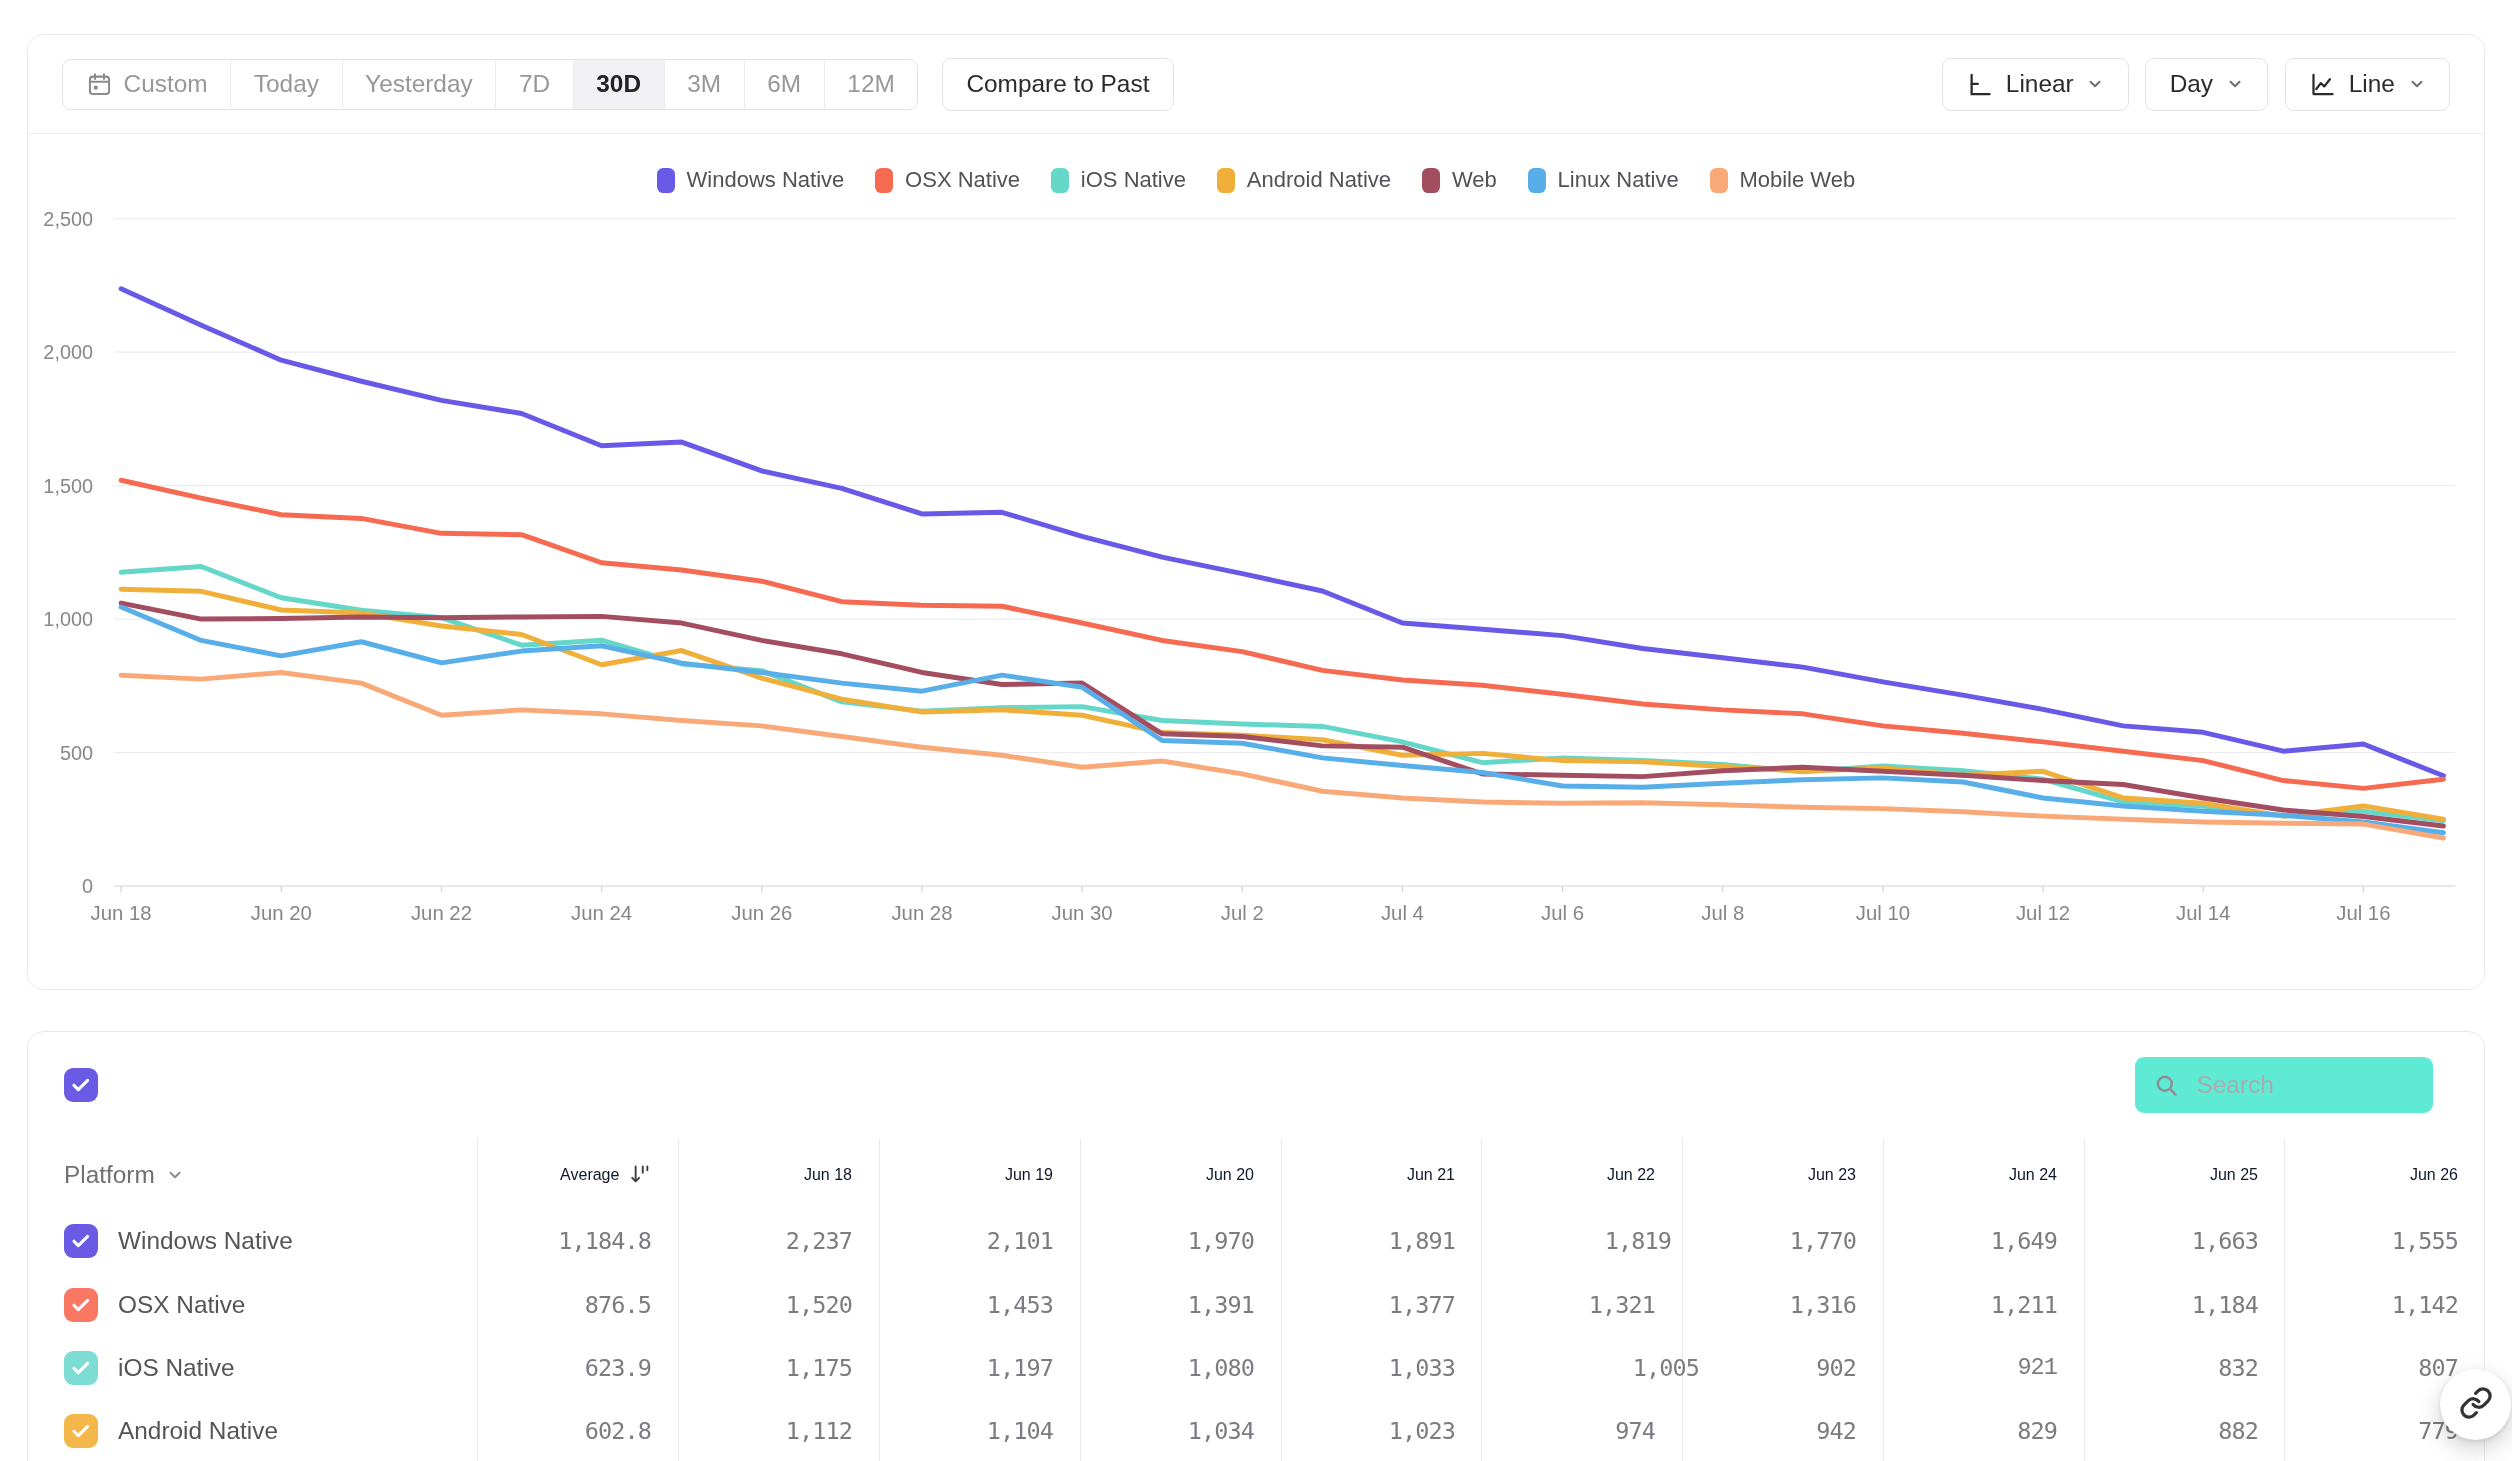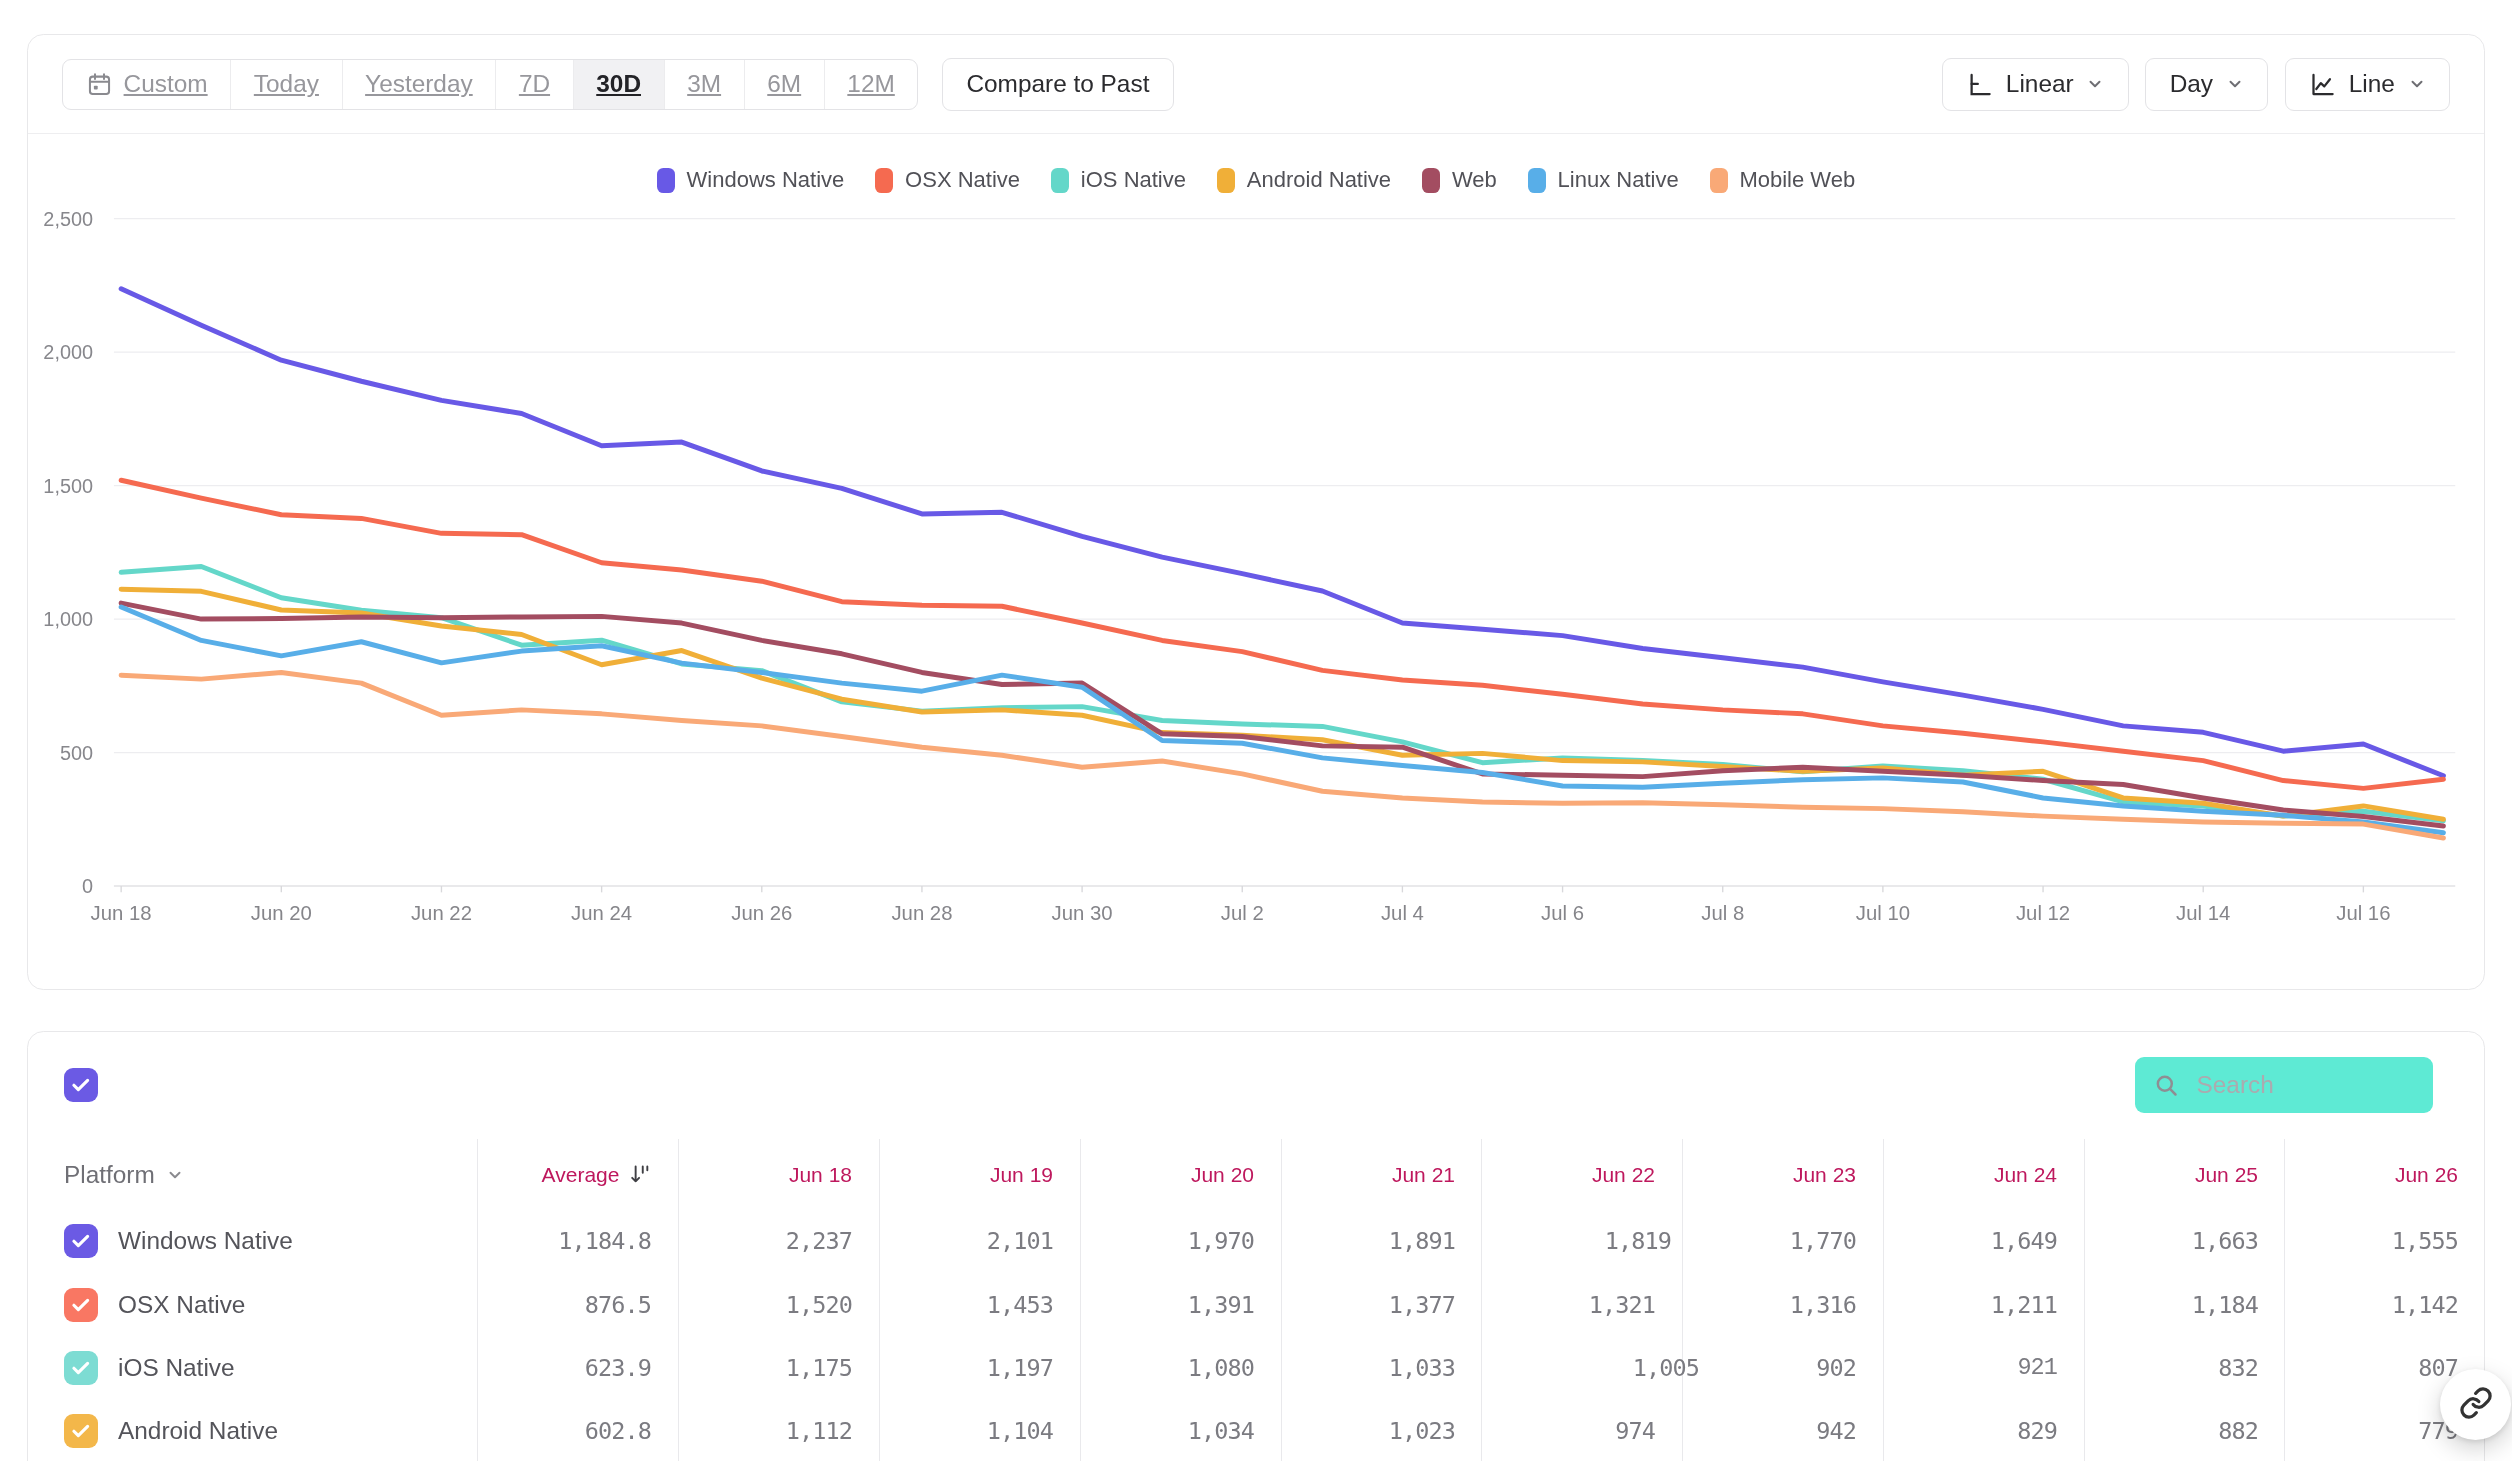--- a/index.html
+++ b/index.html
@@ -8,21 +8,21 @@
   #chartCard{left:27px;top:34px;width:2458px;height:956px;}
   #tableCard{left:27px;top:1031px;width:2458px;height:579px;overflow:hidden;}
 
   
   .toolbar{position:absolute;left:0;right:0;top:0;height:99px;border-bottom:0.9px solid #eeeef0;
            display:flex;align-items:center;justify-content:space-between;padding:0 34px;box-sizing:border-box;}
   .tleft{display:flex;align-items:center;gap:23.5px;}
   .tright{display:flex;align-items:center;gap:16.3px;}
   .segmented{display:flex;border:0.9px solid #e3e3e6;border-radius:9px;overflow:hidden;height:49px;background:#fff;}
   .seg{display:flex;align-items:center;gap:11px;padding:0 22.6px;font-size:24.4px;color:#97979c;
-       border-left:0.9px solid #ececee;cursor:pointer;user-select:none;white-space:nowrap;text-decoration:underline;}
+       border-left:0.9px solid #ececee;cursor:pointer;user-select:none;white-space:nowrap;}
   .seg:first-child{border-left:none;}
   .seg.active{background:#f1f1f3;color:#232327;font-weight:700;}
   .seg .icn{display:flex;color:#8a8a8f;}
   .btn{display:flex;align-items:center;gap:12.7px;height:51px;padding:0 23.5px;border:0.9px solid #e3e3e6;
        border-radius:9px;font-size:24.4px;color:#2b2b2e;font-weight:500;background:#fff;cursor:pointer;white-space:nowrap;}
   .btn .bicn{display:flex;color:#2b2b2e;}
   .btn .chev{display:flex;color:#6e6e73;}
 
   
   .legend{position:absolute;top:132px;left:0;right:0;display:flex;justify-content:center;align-items:center;gap:31px;}
@@ -40,21 +40,21 @@
   .search .sicn{display:flex;color:#8e8e93;flex:none;}
   .search input{border:none;outline:none;background:transparent;font-size:24.4px;color:#55555a;width:100%;
                 font-family:"Liberation Sans",sans-serif;}
   .search input::placeholder{color:#ababaf;}
   .vline{position:absolute;top:107px;bottom:0;width:0.9px;background:#e9e9ec;}
   .thead{position:absolute;top:107px;left:0;right:0;height:71px;}
   .th-platform{position:absolute;left:36px;top:0;height:71px;display:flex;align-items:center;gap:11px;
                font-size:24.4px;color:#6f6f75;cursor:pointer;}
   .th-platform .chev{display:flex;color:#8a8a8f;}
   .th-cell{position:absolute;top:0;height:71px;display:flex;align-items:center;justify-content:flex-end;
-           font-size:21px;color:#be185d;cursor:pointer;}
+           font-size:16px;color:#0f172a;cursor:pointer;}
   .th-cell .sorticn{display:flex;color:#3f3f44;margin-left:7.2px;}
   .trow{position:absolute;left:0;right:0;height:63px;}
   .rcheck{position:absolute;left:36px;top:14.5px;width:34px;height:34px;border-radius:9px;display:flex;
           align-items:center;justify-content:center;cursor:pointer;}
   .rname{position:absolute;left:90px;top:0;height:63px;display:flex;align-items:center;font-size:24.4px;color:#54545a;}
   .rcell{position:absolute;top:0;height:63px;display:flex;align-items:center;justify-content:flex-end;
          font-family:"DejaVu Sans Mono",monospace;font-size:23.5px;color:#7b7b81;letter-spacing:-0.9px;}
 
   .fab{position:absolute;left:2440px;top:1369px;width:71px;height:71px;border-radius:50%;background:#fff;
        box-shadow:0 1.8px 5.4px rgba(0,0,0,.10),0 9px 25px rgba(0,0,0,.18);display:flex;align-items:center;

